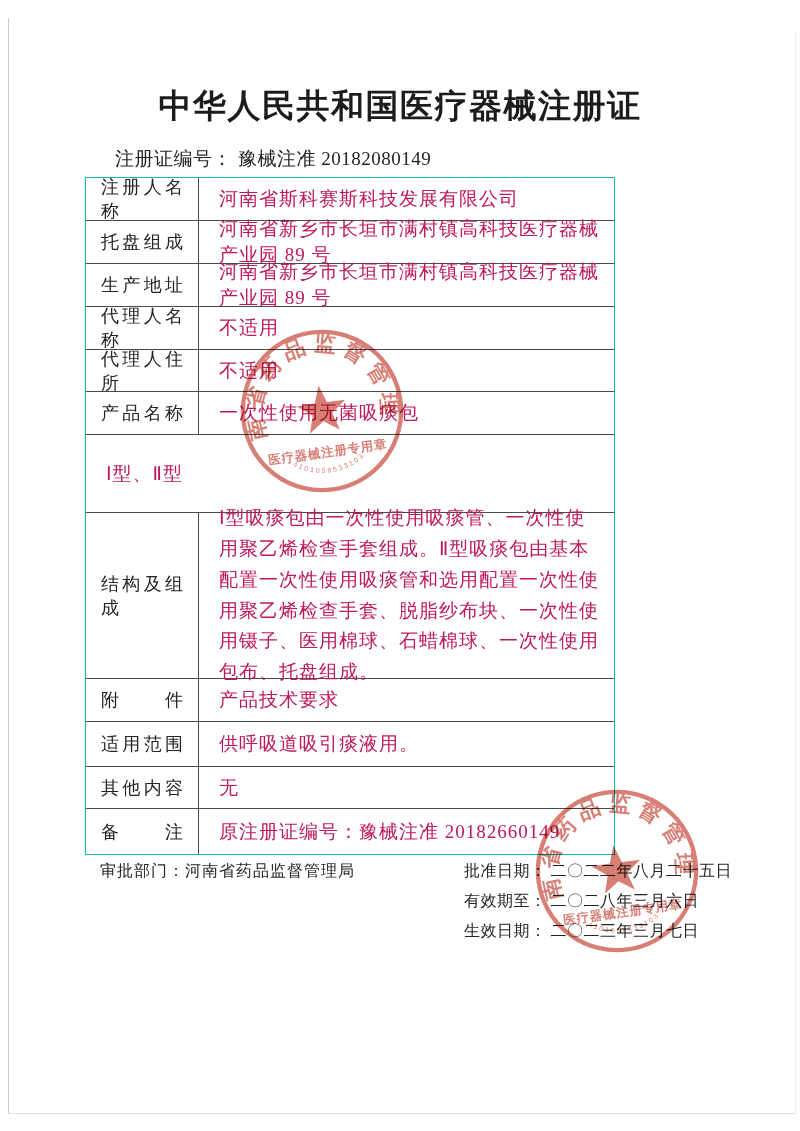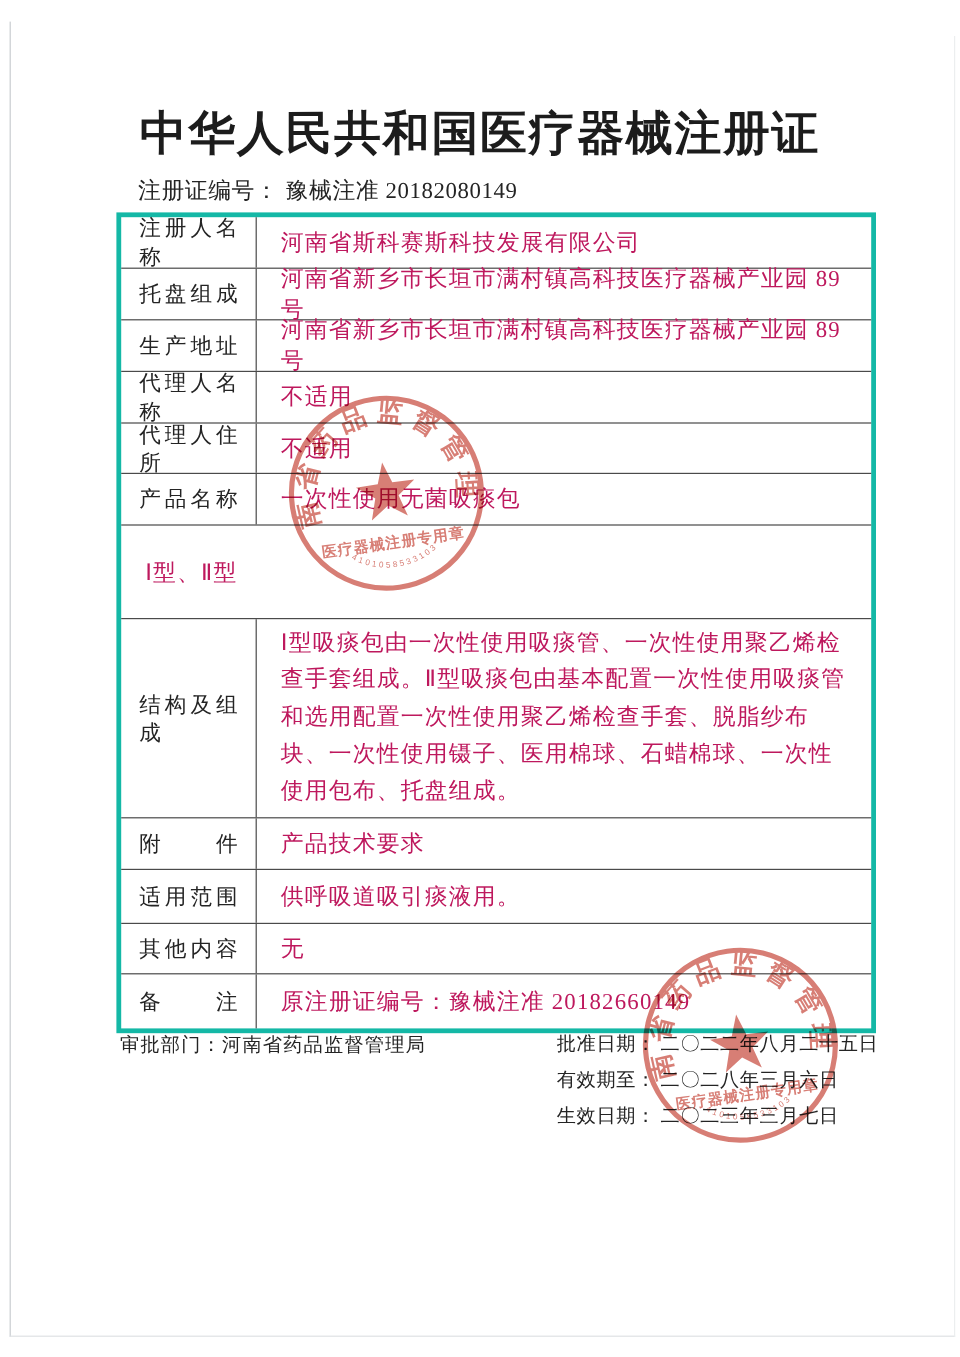--- a/index.html
+++ b/index.html
@@ -11,32 +11,32 @@
     color:#262626;
     overflow:hidden;
   }
   
   .edge-left{position:absolute;left:8px;top:18px;width:1px;height:1096px;background:#c9cdd0;}
   .edge-bottom{position:absolute;left:8px;top:1113px;width:788px;height:1px;background:#dfe2e4;}
   .edge-right{position:absolute;left:795px;top:30px;width:1px;height:1084px;background:#eceeef;}
 
   .doc-title{
     position:absolute;left:0;top:84px;width:100%;
-    text-align:center;font-size:39px;font-weight:bold;
+    text-align:center;font-size:33px;font-weight:bold;
     letter-spacing:1.5px;color:#1c1c1c;
   }
   .cert-line{
     position:absolute;left:115px;top:146px;
     font-size:19px;letter-spacing:0.5px;color:#242424;
   }
   .cert-line .lbl{margin-right:6px;}
 
   .cert-table{
-    position:absolute;left:97px;top:177px;width:633px;
-    border:4px solid #14b8a6;
+    position:absolute;left:85px;top:177px;width:530px;
+    border:1px solid #14b8a6;
     box-sizing:border-box;
   }
   .row{display:flex;border-bottom:1px solid #4a4a4a;box-sizing:border-box;}
   .row:last-child{border-bottom:none;}
   .cell-label{
     width:113px;flex:0 0 113px;
     border-right:1px solid #4a4a4a;
     display:flex;align-items:center;
     box-sizing:border-box;
     padding:0 15px;

